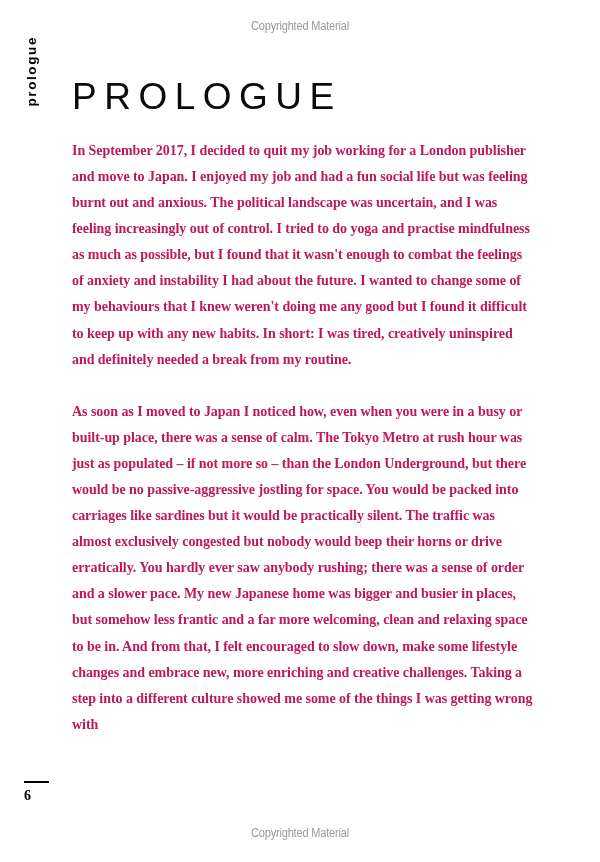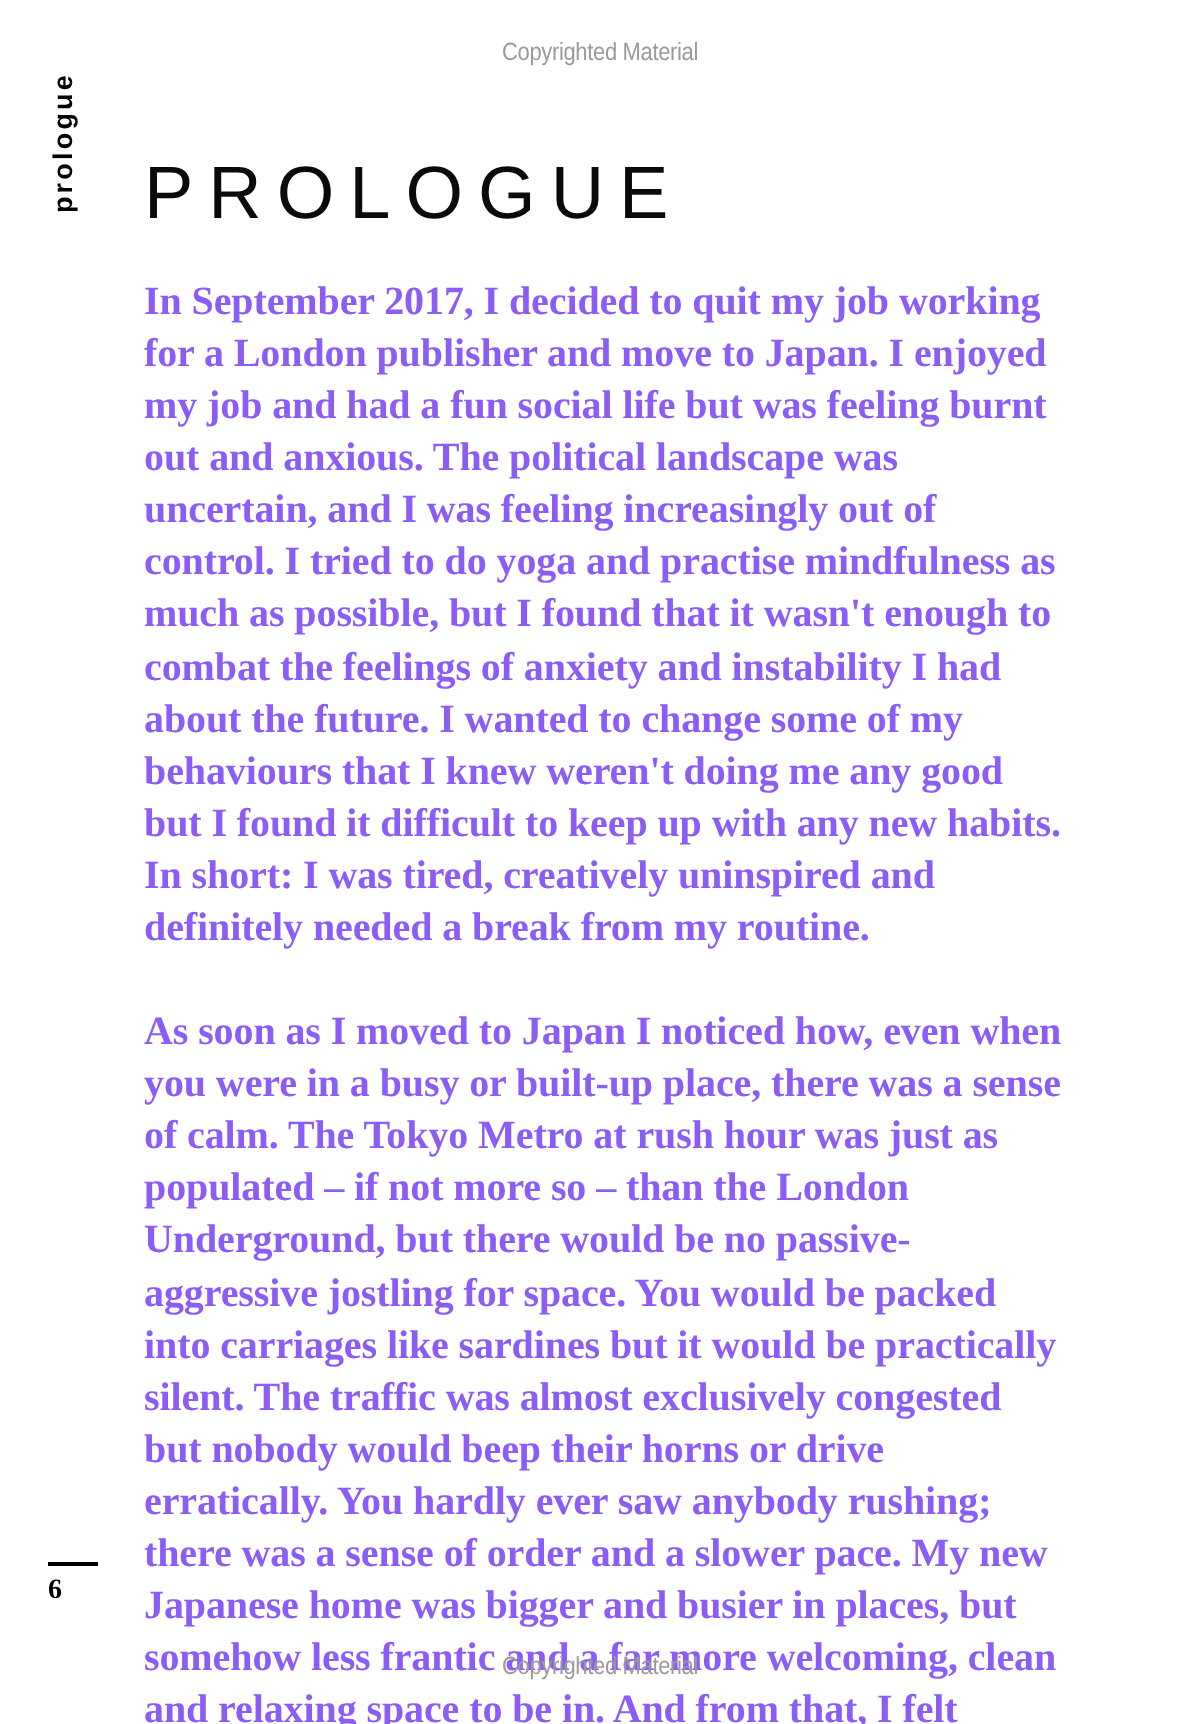--- a/index.html
+++ b/index.html
@@ -80,24 +80,24 @@
     white-space: nowrap;
   }
 
   .body-copy {
     padding-top: 21px;
   }
 
   .body-copy p {
     margin: 0;
     font-family: "Liberation Serif", serif;
-    font-size: 20px;
+    font-size: 14px;
     font-weight: 700;
     line-height: 26.1px;
-    color: #8b5cf6;
+    color: #be185d;
     text-align: left;
     letter-spacing: -0.05px;
   }
 
   .body-copy p + p {
     margin-top: 26px;
   }
 
   
   .folio {

